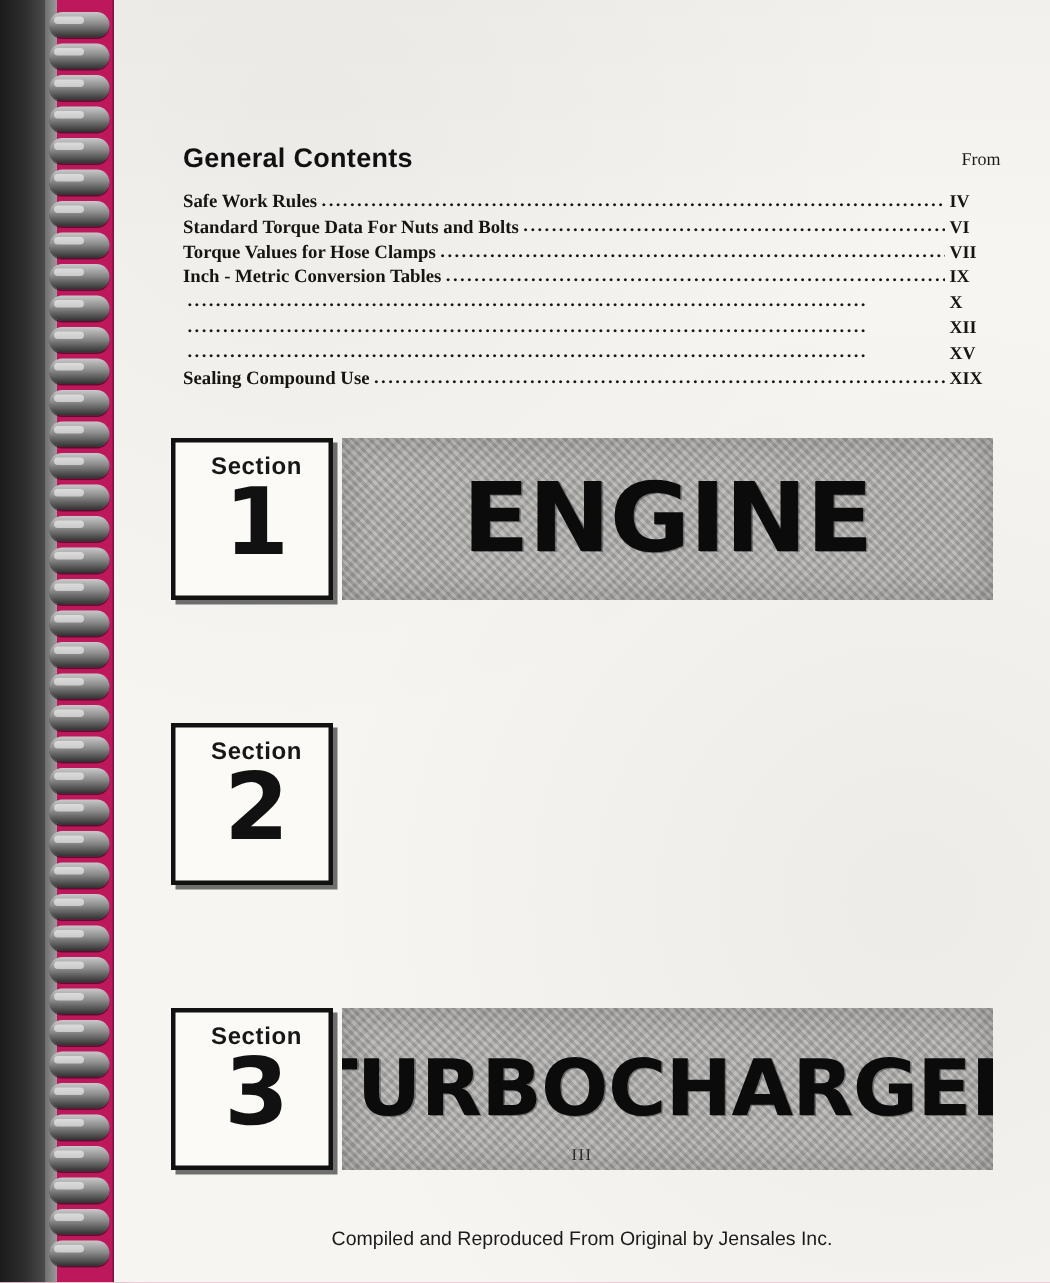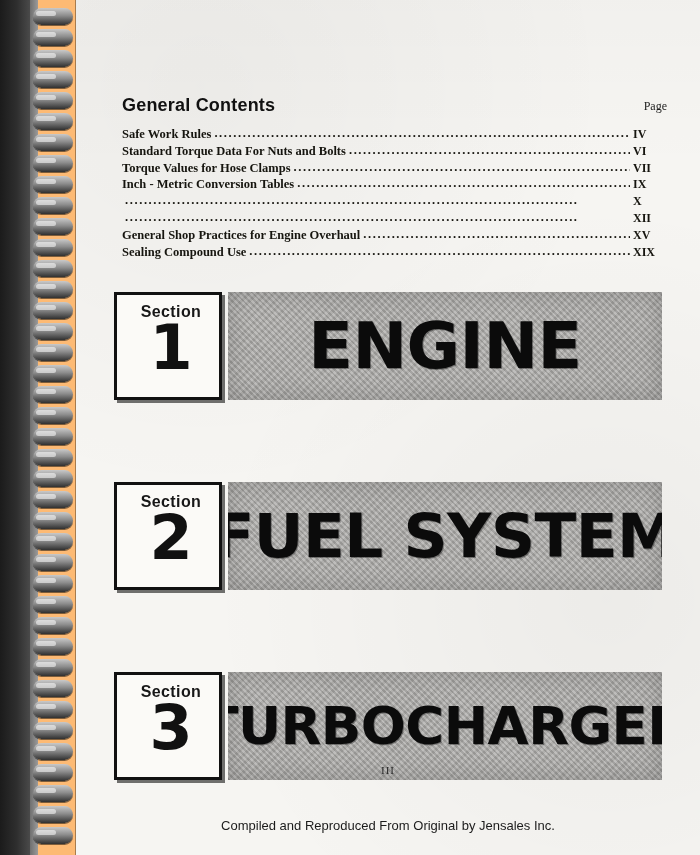--- a/index.html
+++ b/index.html
@@ -11,21 +11,21 @@
     width: 700px;
     height: 855px;
     overflow: hidden;
     font-family: "Liberation Sans", sans-serif;
   }
 
   .page {
     position: relative;
     width: 700px;
     height: 855px;
-    background: #fdba74;
+    background: #be185d;
     overflow: hidden;
   }
 
   
   .gutter-dark {
     position: absolute;
     left: 0;
     top: 0;
     width: 30px;
     height: 855px;
@@ -305,21 +305,21 @@
     </div>
 
   <div class="page-shadow-right"></div>
 
   <div class="sheet">
     <div class="sheet-grain"></div>
 
     <div class="contents">
       <div class="contents-head">
         <span class="contents-title">General Contents</span>
-        <span class="contents-page-label">Page</span>
+        <span class="contents-page-label">From</span>
       </div>
       <div class="toc" id="toc">
           <div class="toc-row">
             <span class="toc-label">Safe Work Rules</span>
             <span class="toc-dots">................................................................................................</span>
             <span class="toc-page">IV</span>
           </div>
           <div class="toc-row">
             <span class="toc-label">Standard Torque Data For Nuts and Bolts</span>
             <span class="toc-dots">................................................................................................</span>
@@ -337,21 +337,20 @@
           </div>
           <div class="toc-row">
             <span class="toc-dots">................................................................................................</span>
             <span class="toc-page">X</span>
           </div>
           <div class="toc-row">
             <span class="toc-dots">................................................................................................</span>
             <span class="toc-page">XII</span>
           </div>
           <div class="toc-row">
-            <span class="toc-label">General Shop Practices for Engine Overhaul</span>
             <span class="toc-dots">................................................................................................</span>
             <span class="toc-page">XV</span>
           </div>
           <div class="toc-row">
             <span class="toc-label">Sealing Compound Use</span>
             <span class="toc-dots">................................................................................................</span>
             <span class="toc-page">XIX</span>
           </div>
         </div>
     </div>
@@ -364,23 +363,20 @@
       <div class="banner-title-box">
         <span class="banner-title">ENGINE</span>
       </div>
     </div>
 
     <div class="banner" id="banner-2">
       <div class="banner-num">
         <div class="banner-word">Section</div>
         <div class="banner-digit">2</div>
       </div>
-      <div class="banner-title-box">
-        <span class="banner-title">FUEL SYSTEM</span>
-      </div>
     </div>
 
     <div class="banner" id="banner-3">
       <div class="banner-num">
         <div class="banner-word">Section</div>
         <div class="banner-digit">3</div>
       </div>
       <div class="banner-title-box">
         <span class="banner-title">TURBOCHARGER</span>
       </div>

